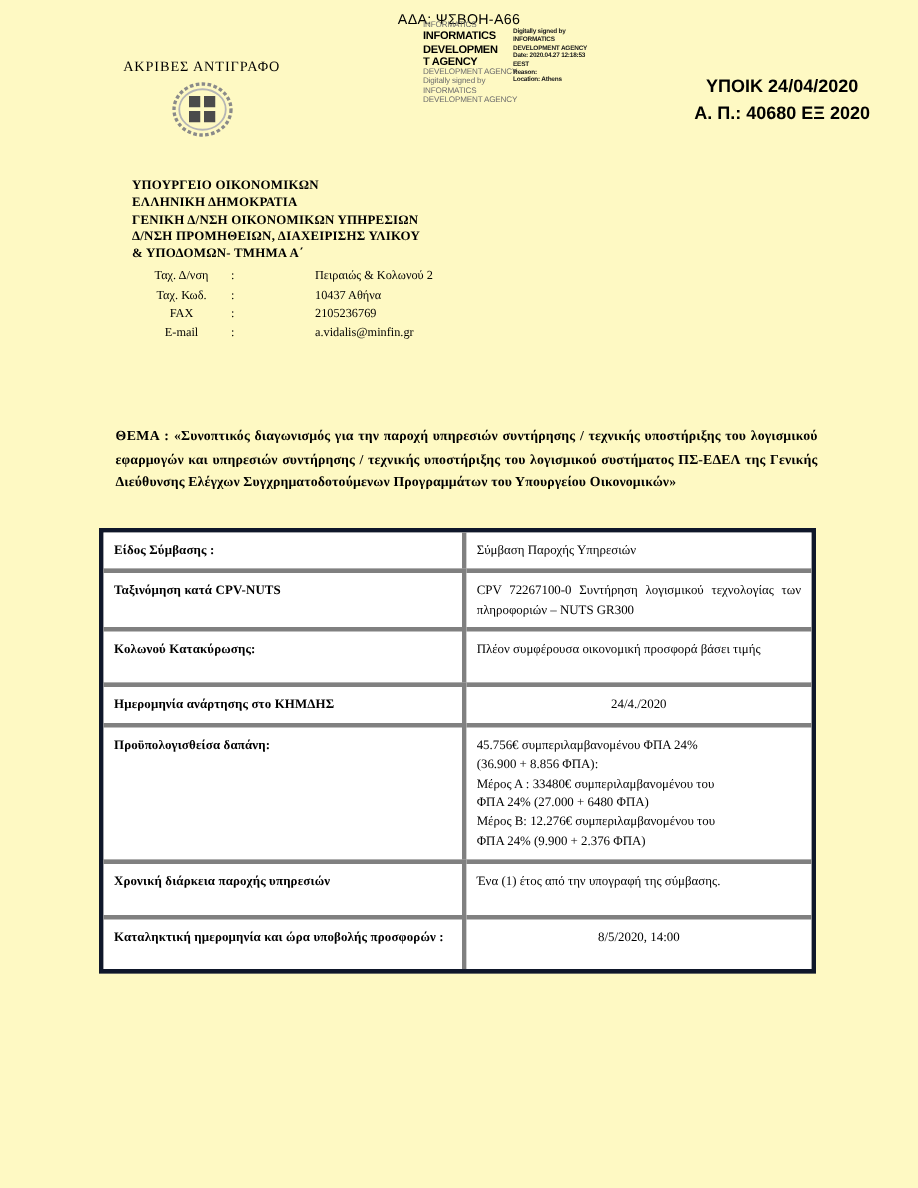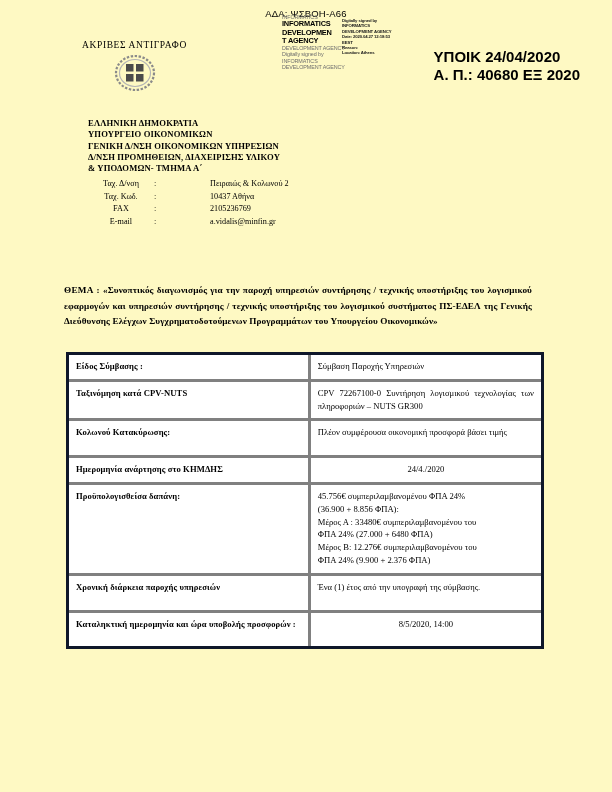--- a/index.html
+++ b/index.html
@@ -91,24 +91,24 @@
     letter-spacing: -0.15px;
     color: #1a1a1a;
     font-weight: bold;
   }
 
   
   .protocol {
     position: absolute;
     top: 48px;
     right: 32px;
-    text-align: left;
+    text-align: center;
     font-family: "Liberation Sans", "DejaVu Sans", sans-serif;
     font-weight: bold;
-    font-size: 15px;
+    font-size: 12px;
     line-height: 18px;
   }
 
   
   .ministry {
     position: absolute;
     top: 118px;
     left: 88px;
     font-size: 8.6px;
     font-weight: bold;
@@ -127,21 +127,21 @@
   }
   .contact td { padding: 0; vertical-align: top; font-size: 8.2px; }
   .c-label { width: 66px; text-align: center; }
   .c-colon { width: 56px; }
   .c-value { white-space: nowrap; }
 
   
   .thema {
     position: absolute;
     top: 283px;
-    left: 64px;
+    left: 77px;
     width: 468px;
     font-size: 9.2px;
     font-weight: bold;
     line-height: 15.6px;
     text-align: justify;
     letter-spacing: .1px;
   }
   .thema .lead { letter-spacing: .3px; }
 
   
@@ -219,22 +219,22 @@
       <div>Location: Athens</div>
     </div>
   </div>
 
   <div class="protocol">
     <div>ΥΠΟΙΚ 24/04/2020</div>
     <div>Α. Π.: 40680 ΕΞ 2020</div>
   </div>
 
   <div class="ministry">
+    <div>ΥΠΟΥΡΓΕΙΟ ΟΙΚΟΝΟΜΙΚΩΝ</div>
     <div>ΕΛΛΗΝΙΚΗ ΔΗΜΟΚΡΑΤΙΑ</div>
-    <div>ΥΠΟΥΡΓΕΙΟ ΟΙΚΟΝΟΜΙΚΩΝ</div>
     <div>ΓΕΝΙΚΗ Δ/ΝΣΗ ΟΙΚΟΝΟΜΙΚΩΝ ΥΠΗΡΕΣΙΩΝ</div>
     <div>Δ/ΝΣΗ ΠΡΟΜΗΘΕΙΩΝ, ΔΙΑΧΕΙΡΙΣΗΣ ΥΛΙΚΟΥ</div>
     <div>&amp; ΥΠΟΔΟΜΩΝ- ΤΜΗΜΑ Α΄</div>
   </div>
 
   <table class="contact">
     <tbody>
       <tr>
         <td class="c-label">Ταχ. Δ/νση</td>
         <td class="c-colon">:</td>

